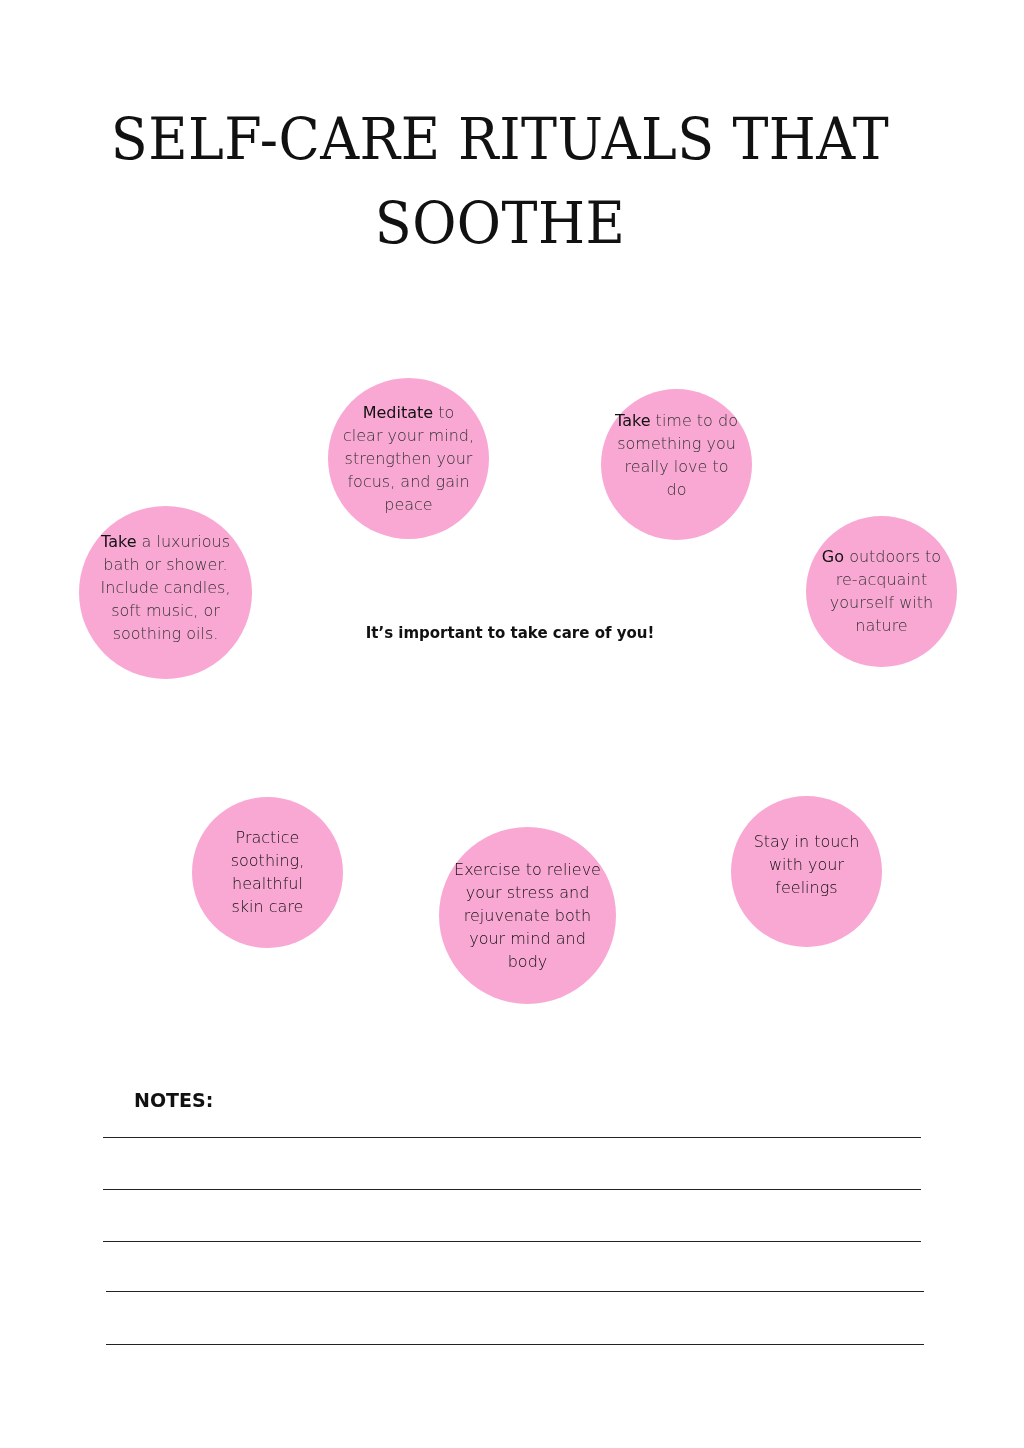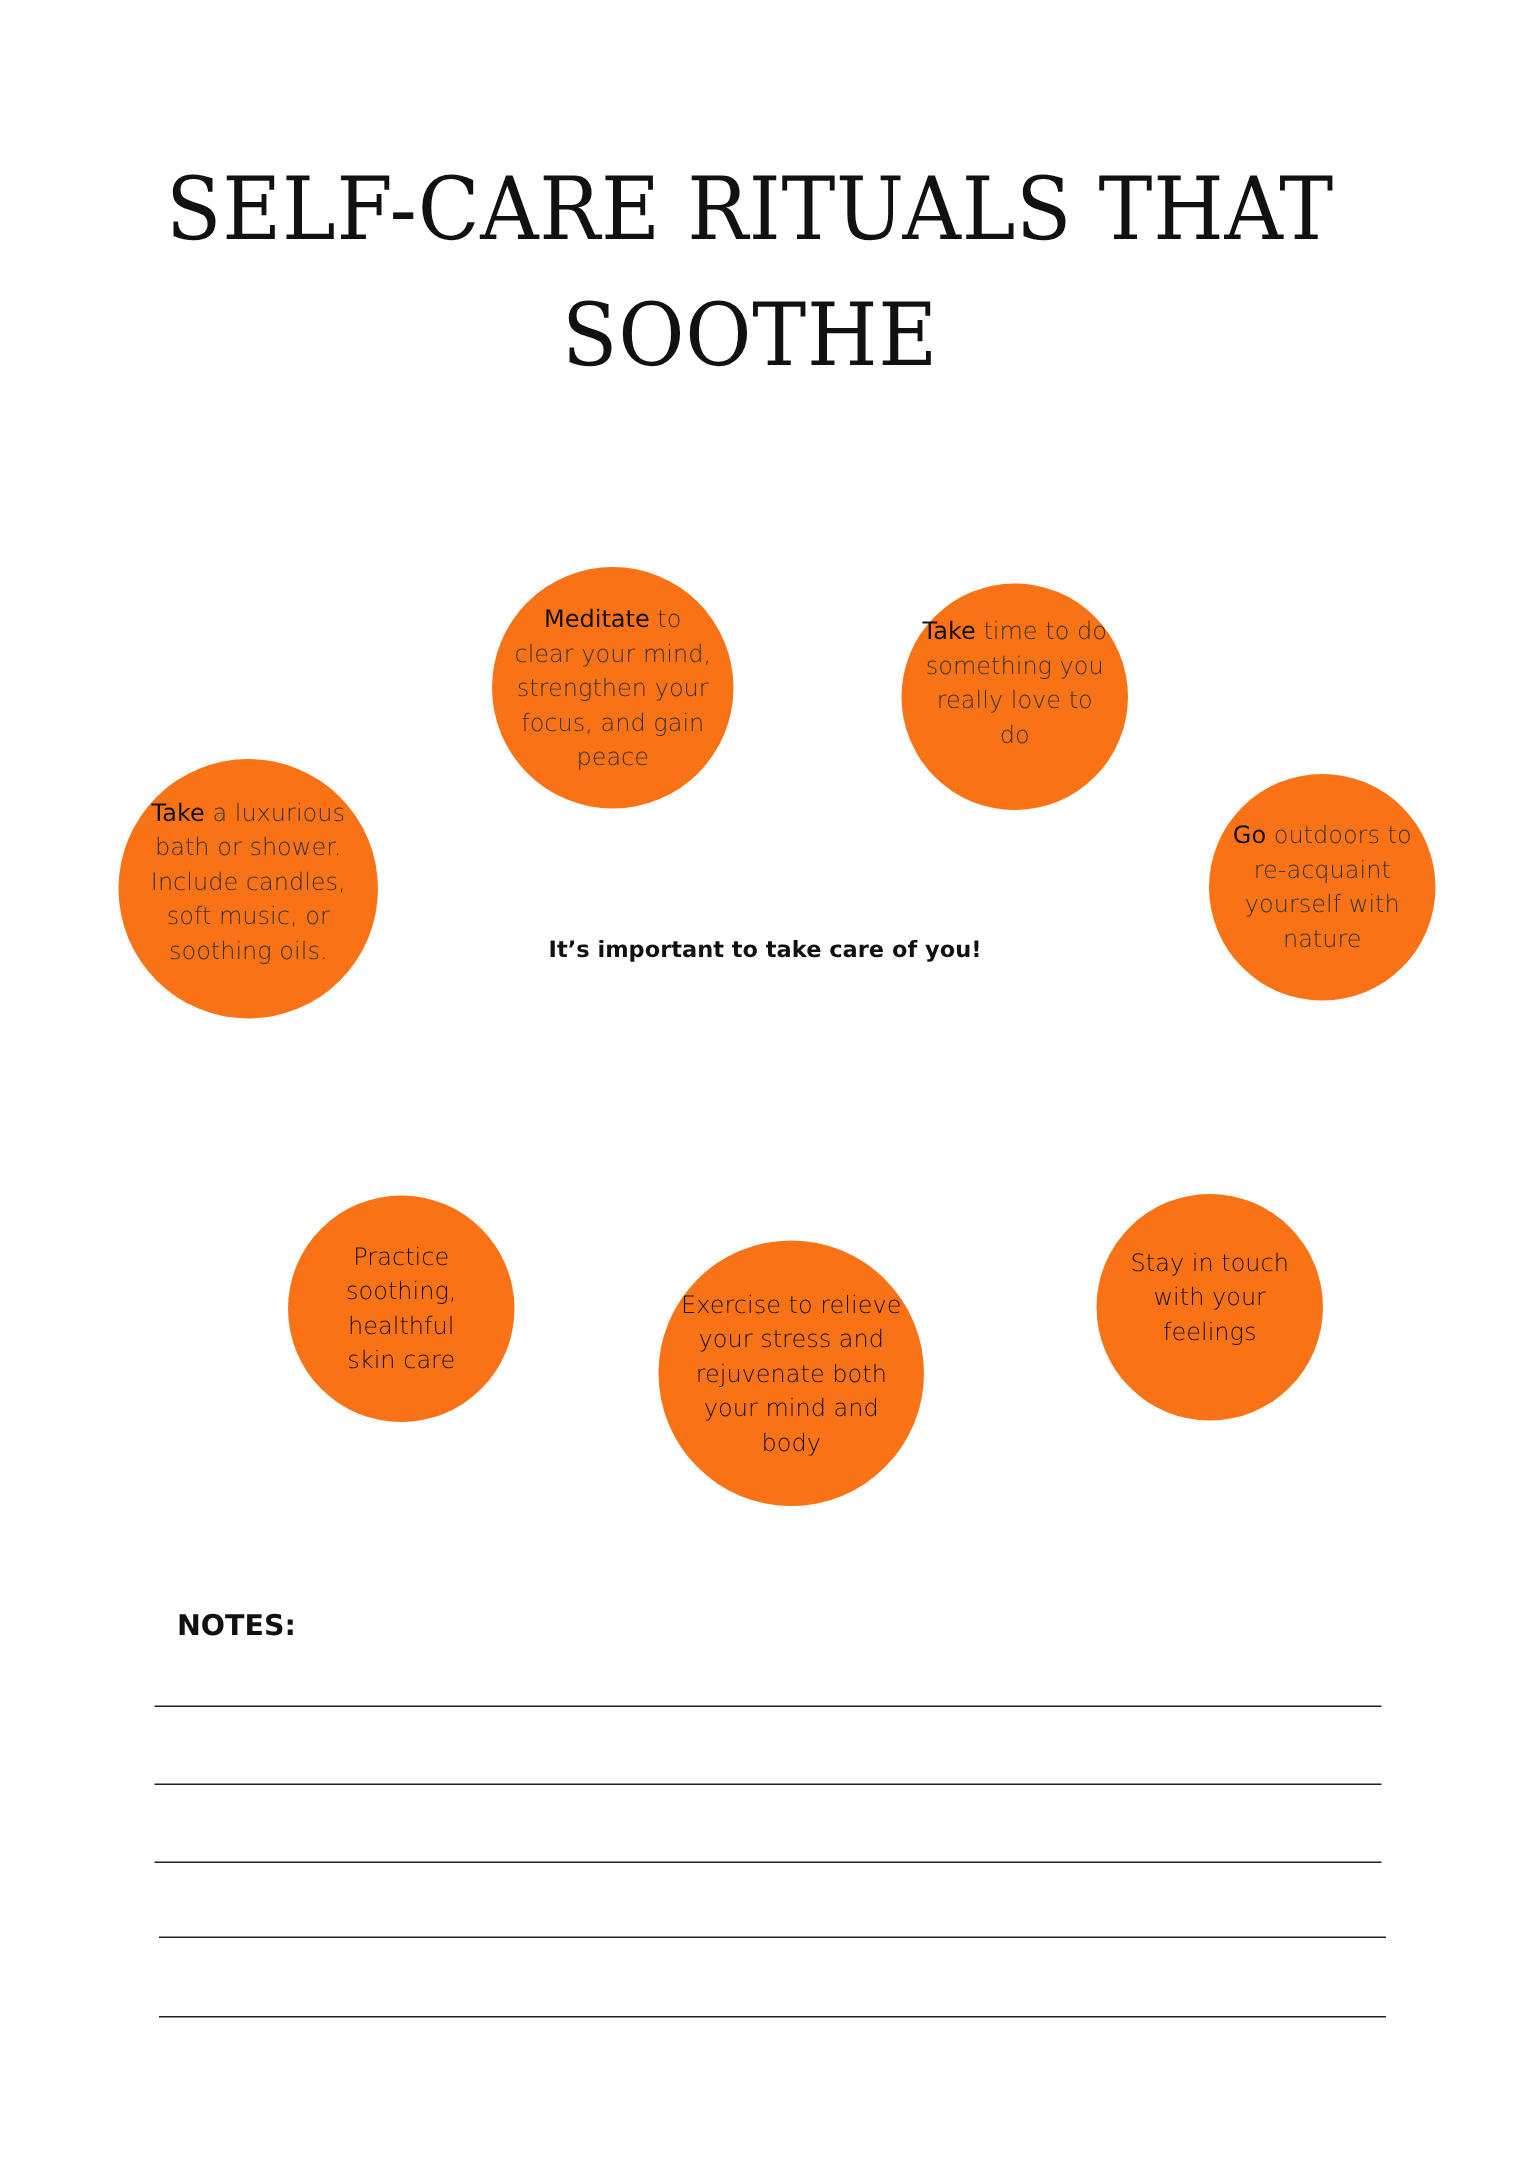--- a/index.html
+++ b/index.html
@@ -1,26 +1,26 @@
 <!DOCTYPE html>
 <html><head>
 <meta charset="utf-8">
 <style>
   html, body { margin:0; padding:0; background:#ffffff; }
   body { width:1024px; height:1448px; position:relative; overflow:hidden; font-family:"Liberation Sans", sans-serif; color:#111; }
   .title { position:absolute; left:0; width:1000px; text-align:center; font-family:"DejaVu Serif", serif; font-weight:normal; font-size:58px; color:#111; letter-spacing:0.5px; margin:0; line-height:1; transform:scaleX(0.93); transform-origin:center; }
   .title.l1 { top:110px; }
   .title.l2 { top:194px; }
-  .circle { position:absolute; border-radius:50%; background:#f97316; display:flex; align-items:center; justify-content:center; text-align:center; box-sizing:border-box; }
+  .circle { position:absolute; border-radius:50%; background:#f9a8d4; display:flex; align-items:center; justify-content:center; text-align:center; box-sizing:border-box; }
   .circle p { margin:0; font-family:"DejaVu Sans", sans-serif; font-size:16px; line-height:23px; color:#333; font-weight:300; }
   .circle p .lead { color:#111; font-weight:normal; }
   .circle.dark p { color:#111; }
   .headline { position:absolute; left:0; width:1020px; top:624px; text-align:center; font-family:"DejaVu Sans", sans-serif; font-weight:bold; font-size:15px; color:#111; margin:0; }
   .intro { position:absolute; left:0; width:1076px; top:678px; text-align:center; font-family:"DejaVu Sans", sans-serif; font-size:19px; line-height:29px; color:#111; margin:0; }
-  .notes-label { position:absolute; left:118px; top:1073px; font-family:"DejaVu Sans", sans-serif; font-weight:bold; font-size:19px; color:#111; margin:0; }
+  .notes-label { position:absolute; left:118px; top:1073px; font-family:"DejaVu Sans", sans-serif; font-weight:bold; font-size:19px; color:#111; margin:16px; }
   .note-line { position:absolute; height:0; border-top:1.5px solid #222; }
 </style>
 </head>
 <body>
 
 <h1 class="title l1">SELF-CARE RITUALS THAT</h1>
 <h1 class="title l2">SOOTHE</h1>
 
 <div class="circle" style="left:328px; top:378px; width:161px; height:161px; padding:10px 14px;">
   <p><span class="lead">Meditate</span><span>  to clear your mind, strengthen your focus, and gain peace</span></p>

